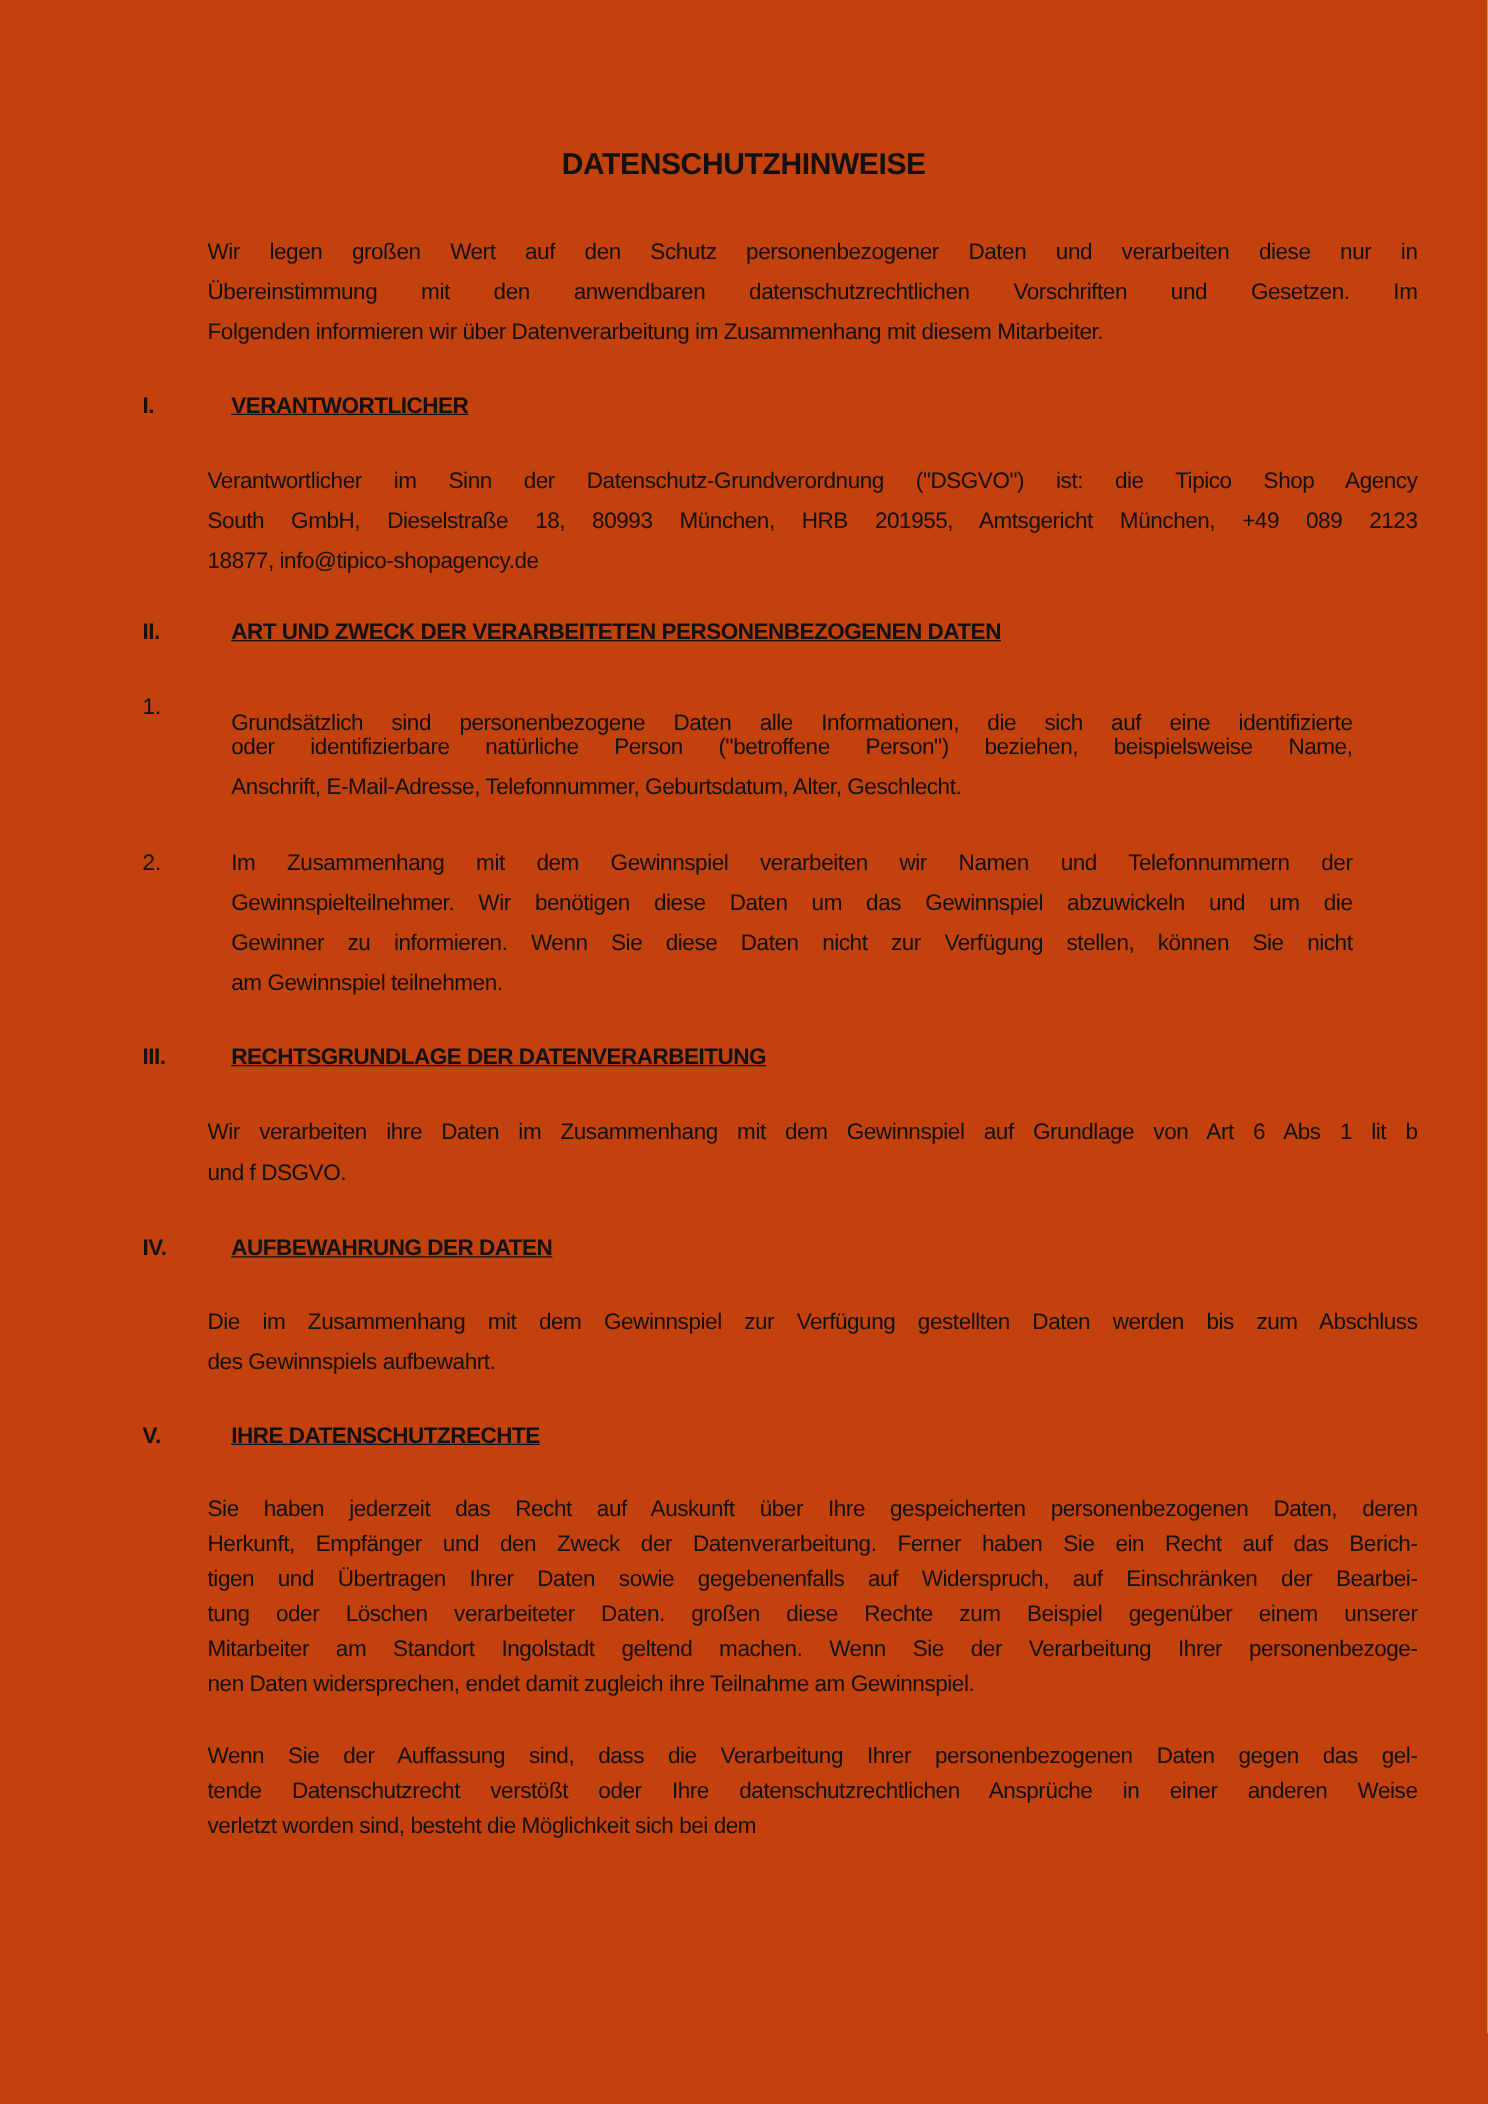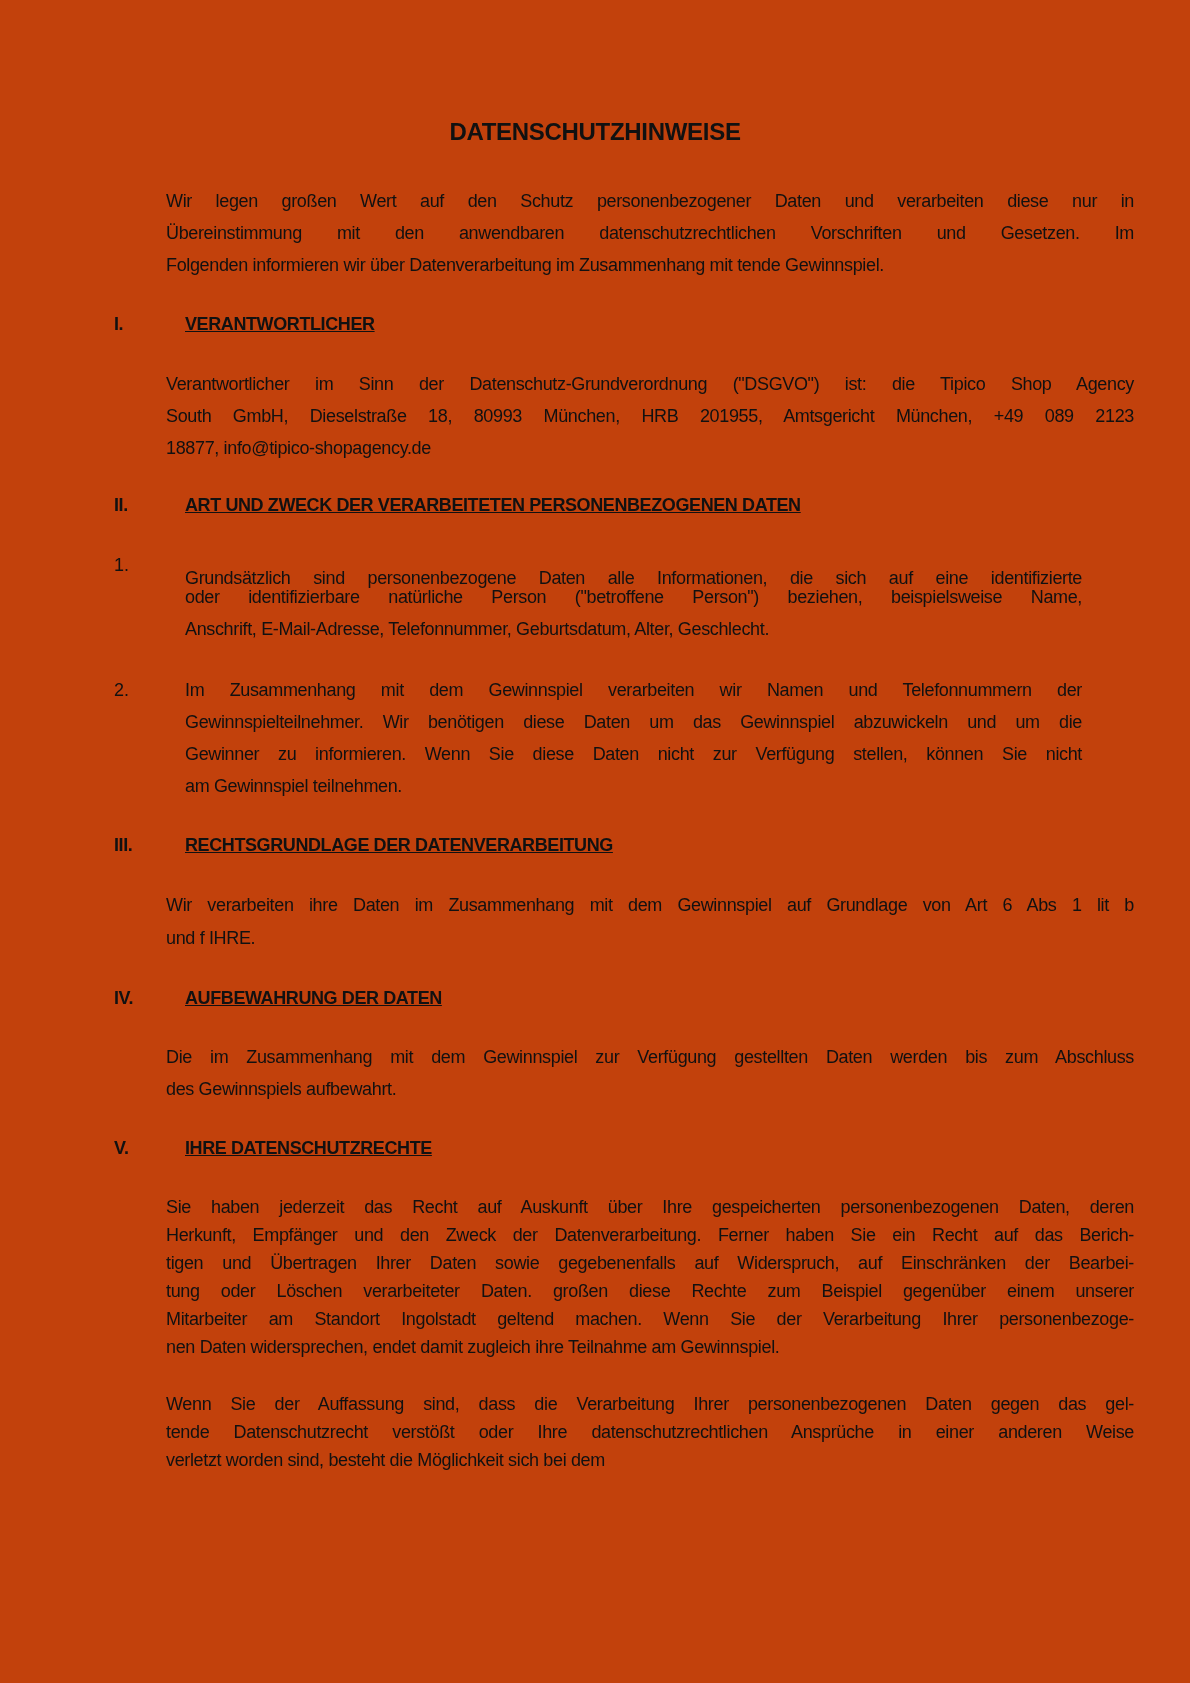--- a/index.html
+++ b/index.html
@@ -72,21 +72,21 @@
 </head>
 <body>
 
 <div class="page">
 
   <div class="title">DATENSCHUTZHINWEISE</div>
 
   <div>
     <div class="line just full" style="top:189px">Wir legen großen Wert auf den Schutz personenbezogener Daten und verarbeiten diese nur in</div>
     <div class="line just full" style="top:221px">Übereinstimmung mit den anwendbaren datenschutzrechtlichen Vorschriften und Gesetzen. Im</div>
-    <div class="line full" style="top:253px">Folgenden informieren wir über Datenverarbeitung im Zusammenhang mit tende Gewinnspiel.</div>
+    <div class="line full" style="top:253px">Folgenden informieren wir über Datenverarbeitung im Zusammenhang mit diesem Mitarbeiter.</div>
   </div>
 
   <div>
     <div class="heading" style="top:312px">
       <span class="num">I.</span><span>VERANTWORTLICHER</span>
     </div>
     <div class="line just full" style="top:372px">Verantwortlicher im Sinn der Datenschutz-Grundverordnung ("DSGVO") ist: die Tipico Shop Agency</div>
     <div class="line just full" style="top:404px">South GmbH, Dieselstraße 18, 80993 München, HRB 201955, Amtsgericht München, +49 089 2123</div>
     <div class="line full" style="top:436px">18877, info@tipico-shopagency.de</div>
   </div>
@@ -110,21 +110,21 @@
       <div class="line just ind" style="top:742px">Gewinner zu informieren. Wenn Sie diese Daten nicht zur Verfügung stellen, können Sie nicht</div>
       <div class="line ind" style="top:774px">am Gewinnspiel teilnehmen.</div>
     </div>
   </div>
 
   <div>
     <div class="heading" style="top:833px">
       <span class="num">III.</span><span>RECHTSGRUNDLAGE DER DATENVERARBEITUNG</span>
     </div>
     <div class="line just full" style="top:893px">Wir verarbeiten ihre Daten im Zusammenhang mit dem Gewinnspiel auf Grundlage von Art 6 Abs 1 lit b</div>
-    <div class="line full" style="top:926px">und f IHRE.</div>
+    <div class="line full" style="top:926px">und f DSGVO.</div>
   </div>
 
   <div>
     <div class="heading" style="top:986px">
       <span class="num">IV.</span><span>AUFBEWAHRUNG DER DATEN</span>
     </div>
     <div class="line just full" style="top:1045px">Die im Zusammenhang mit dem Gewinnspiel zur Verfügung gestellten Daten werden bis zum Abschluss</div>
     <div class="line full" style="top:1077px">des Gewinnspiels aufbewahrt.</div>
   </div>
 

